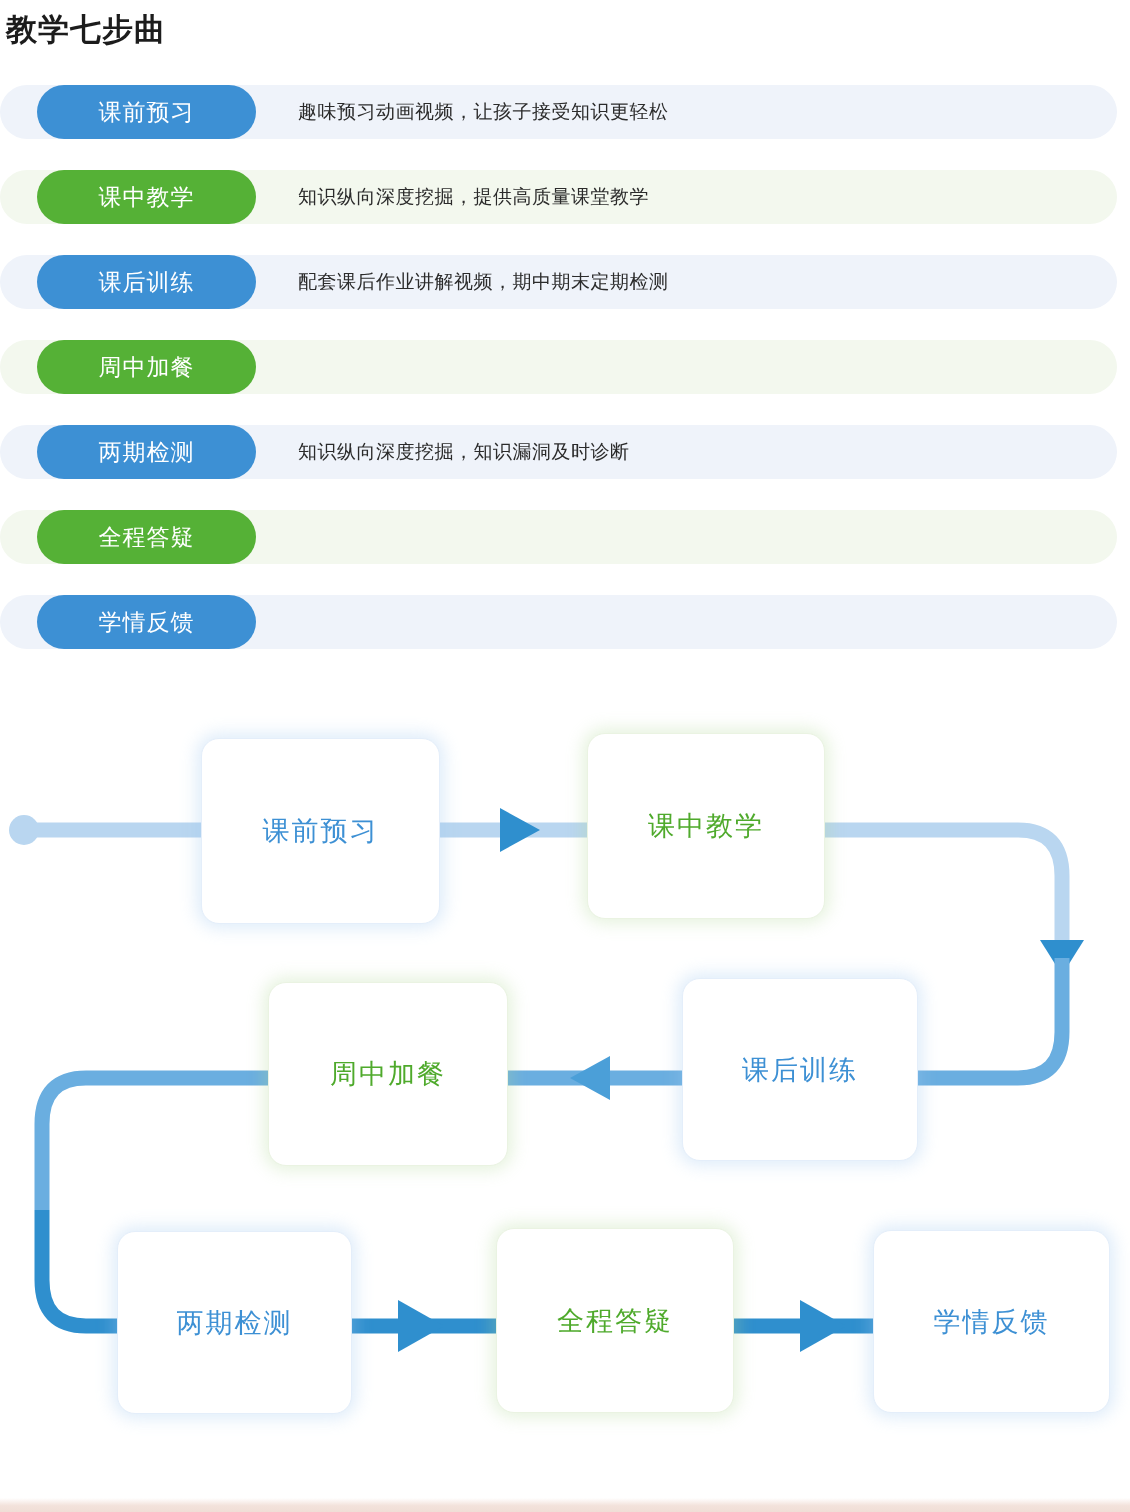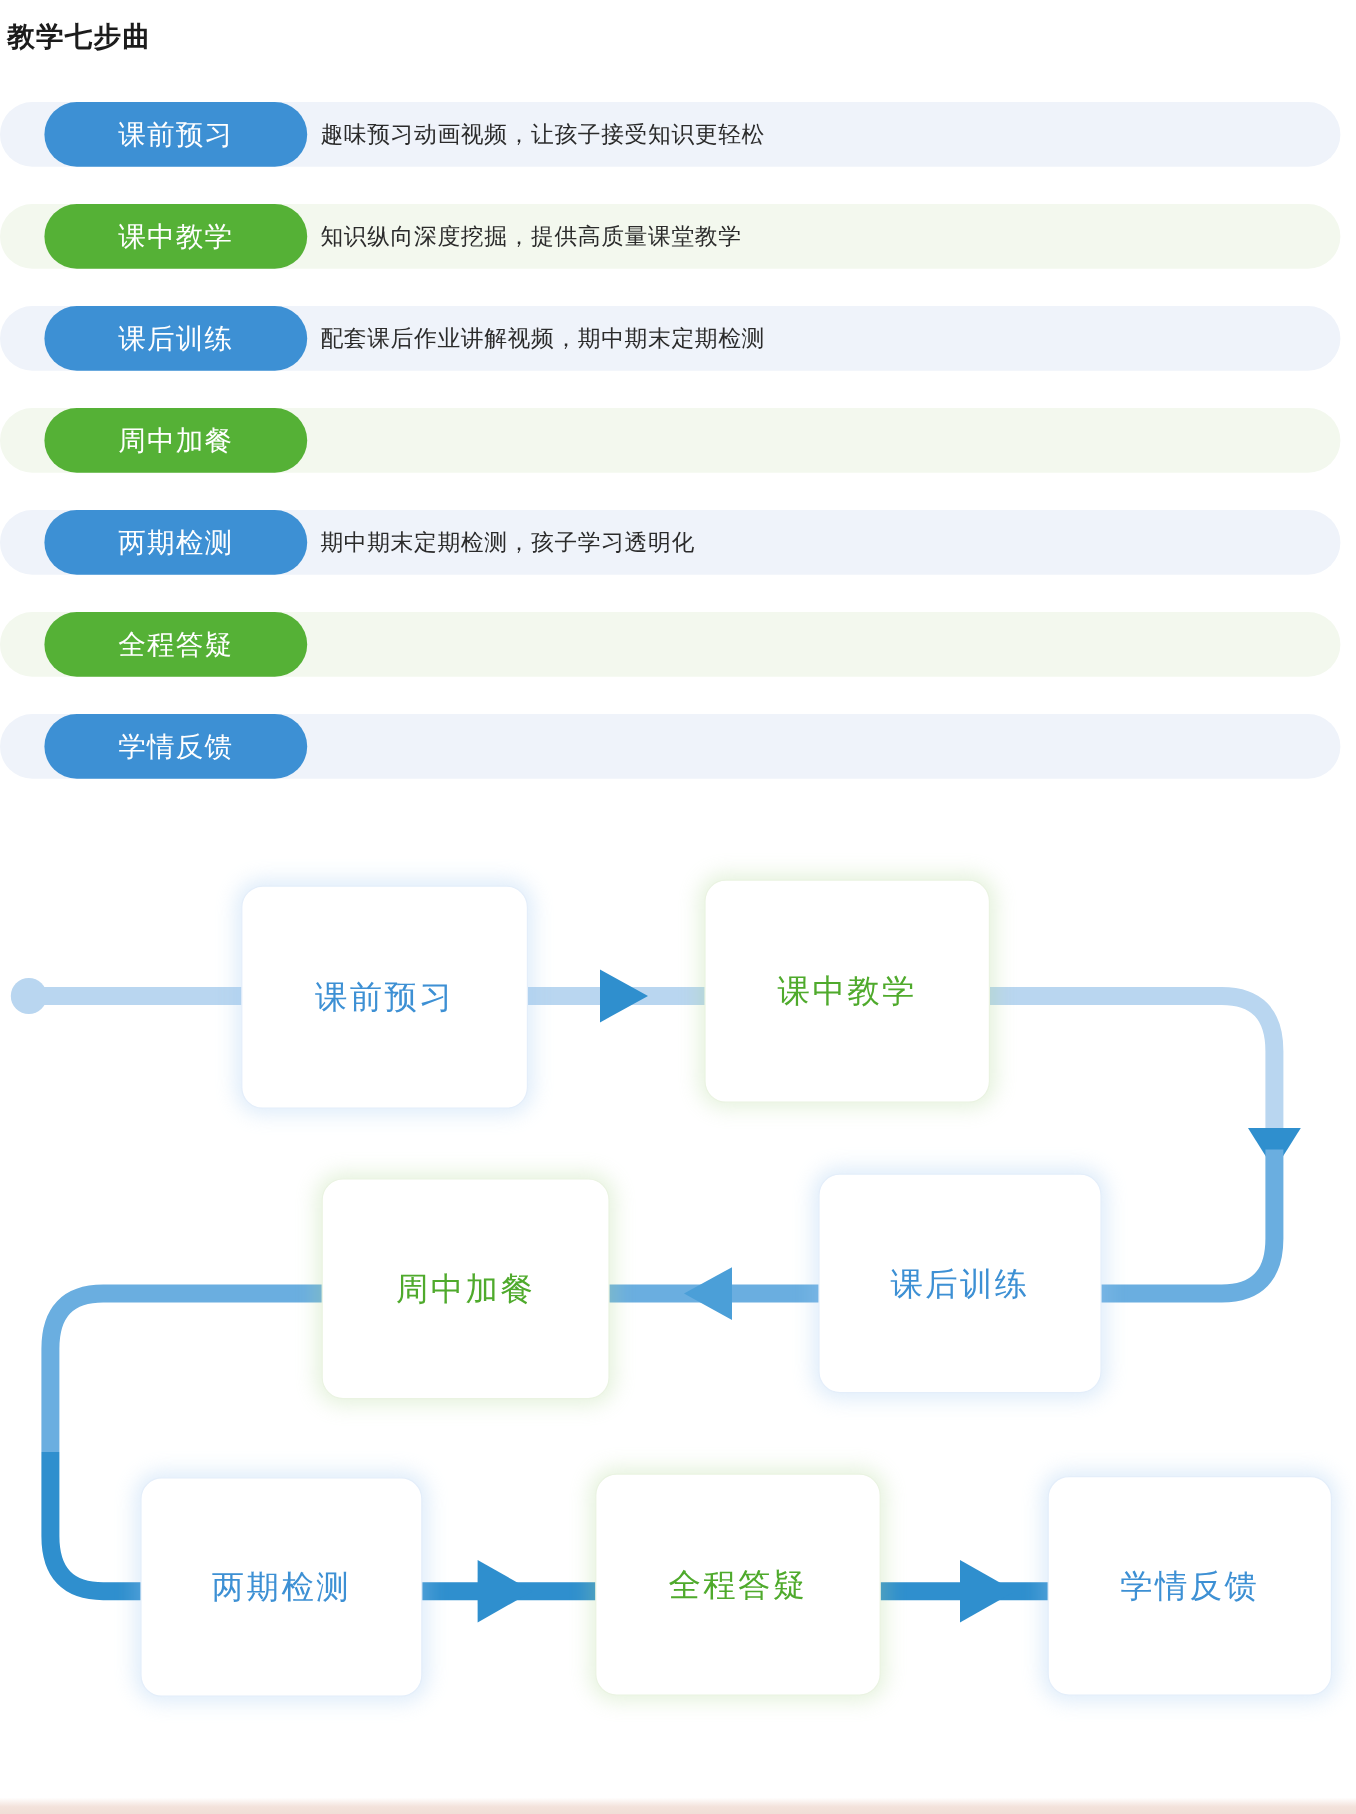--- a/index.html
+++ b/index.html
@@ -6,21 +6,21 @@
   body{
     width:1130px;height:1512px;position:relative;overflow:hidden;
     background:#ffffff;
     font-family:"Liberation Sans","DejaVu Sans",sans-serif;
     -webkit-font-smoothing:antialiased;
   }
 
   
   .page-title{
     position:absolute;left:6px;top:8px;
-    font-size:23px;font-weight:bold;color:#1c1c1c;
+    font-size:31px;font-weight:bold;color:#1c1c1c;
     letter-spacing:1px;line-height:44px;
   }
 
   
   .steps-list{position:absolute;left:0;top:85px;width:1130px;}
   .step-row{
     position:relative;height:54px;margin-bottom:31px;
     width:1117px;border-radius:27px;
     display:flex;align-items:center;
   }
@@ -28,21 +28,21 @@
   .step-row.green{background:#f3f8ee;}
   .step-pill{
     position:absolute;left:37px;top:0;
     width:219px;height:54px;border-radius:27px;
     display:flex;align-items:center;justify-content:center;
     color:#ffffff;font-size:23px;letter-spacing:1px;
   }
   .step-pill.blue{background:#3d90d4;}
   .step-pill.green{background:#55b136;}
   .step-desc{
-    position:absolute;left:267px;top:0;height:54px;
+    position:absolute;left:298px;top:0;height:54px;
     display:flex;align-items:center;
     font-size:19px;color:#2b2b2b;letter-spacing:.5px;
   }
 
   
   .flow{position:absolute;left:0;top:690px;width:1130px;height:760px;}
   .flow-svg{position:absolute;left:0;top:0;width:1130px;height:760px;}
   .node{
     position:absolute;background:#ffffff;border-radius:18px;
     display:flex;align-items:center;justify-content:center;
@@ -85,21 +85,21 @@
     <div class="step-pill blue">课后训练</div>
     <div class="step-desc">配套课后作业讲解视频，期中期末定期检测</div>
   </div>
 
   <div class="step-row green">
     <div class="step-pill green">周中加餐</div>
   </div>
 
   <div class="step-row blue">
     <div class="step-pill blue">两期检测</div>
-    <div class="step-desc">期中期末定期检测，孩子学习透明化</div>
+    <div class="step-desc">知识纵向深度挖掘，知识漏洞及时诊断</div>
   </div>
 
   <div class="step-row green">
     <div class="step-pill green">全程答疑</div>
   </div>
 
   <div class="step-row blue">
     <div class="step-pill blue">学情反馈</div>
   </div>
 

